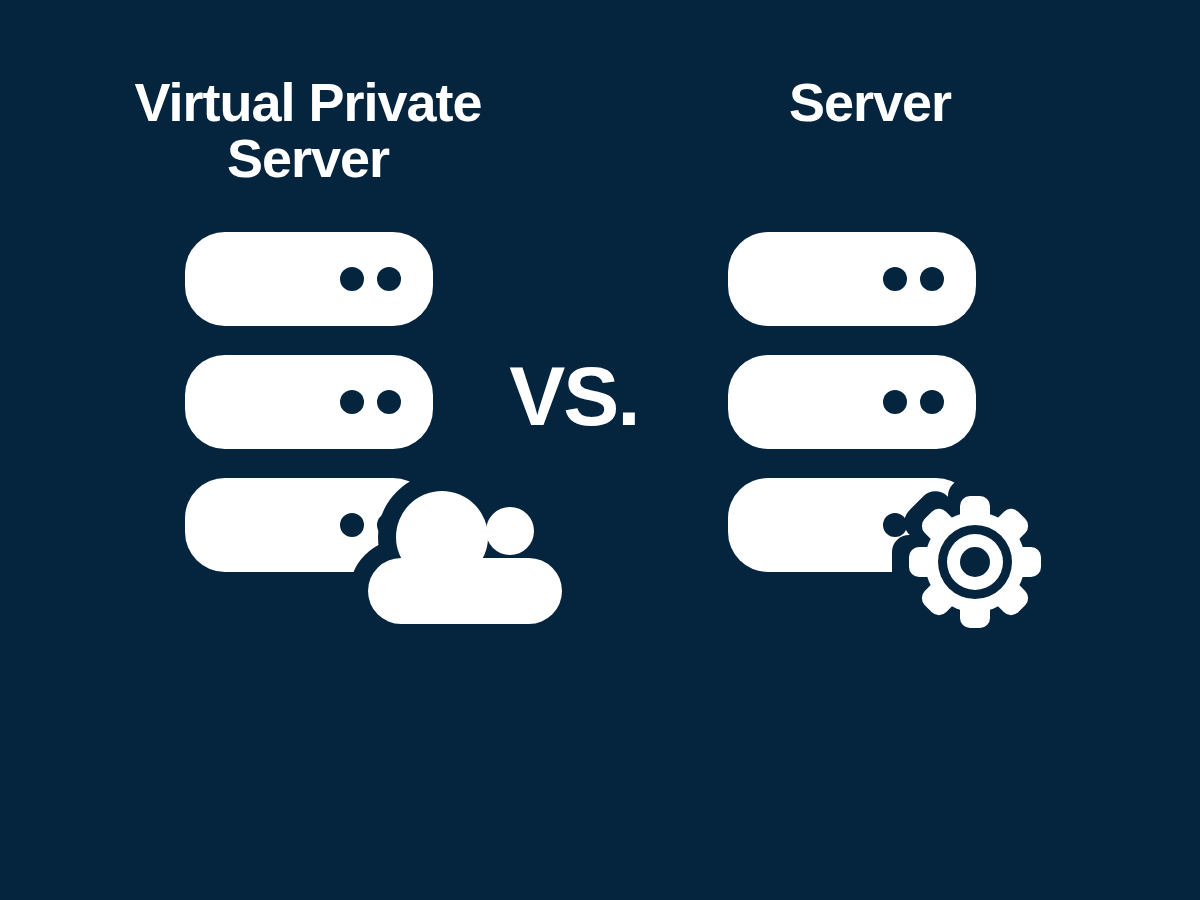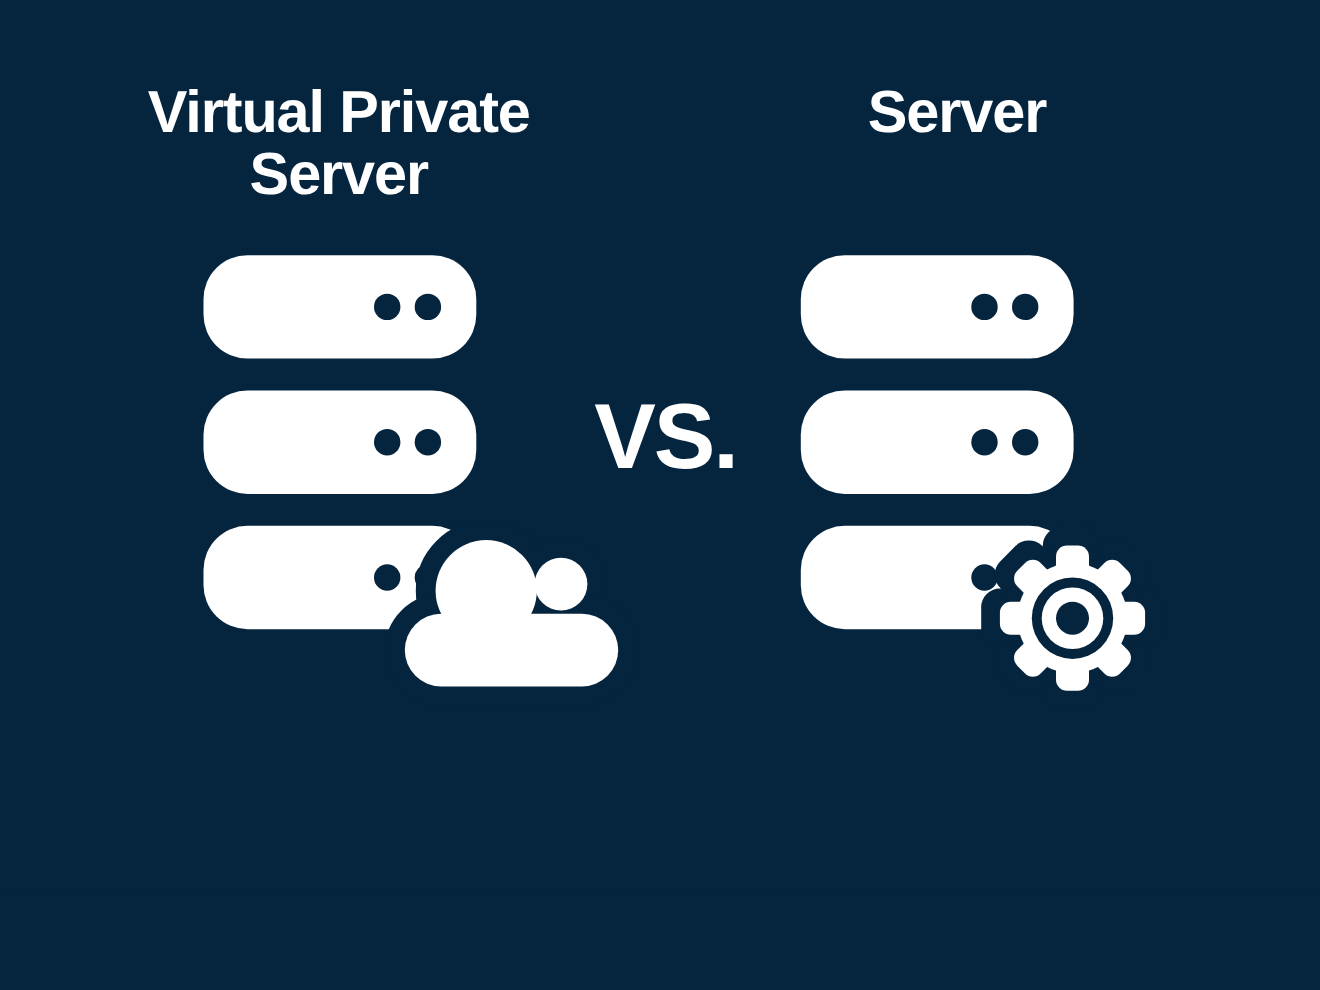--- a/index.html
+++ b/index.html
@@ -27,21 +27,21 @@
     font-weight:bold;
     font-size:54px;
     line-height:1.04;
     letter-spacing:-1px;
   }
   .title-left{left:88px;}
   .title-right{left:650px;}
   .title-line{display:block;}
   .vs{
     position:absolute;
-    left:525px;top:354px;
+    left:494px;top:354px;
     width:160px;
     text-align:center;
     color:var(--fg);
     font-weight:bold;
     font-size:84px;
     line-height:1;
     letter-spacing:-2px;
   }
   svg.graphic{
     position:absolute;

